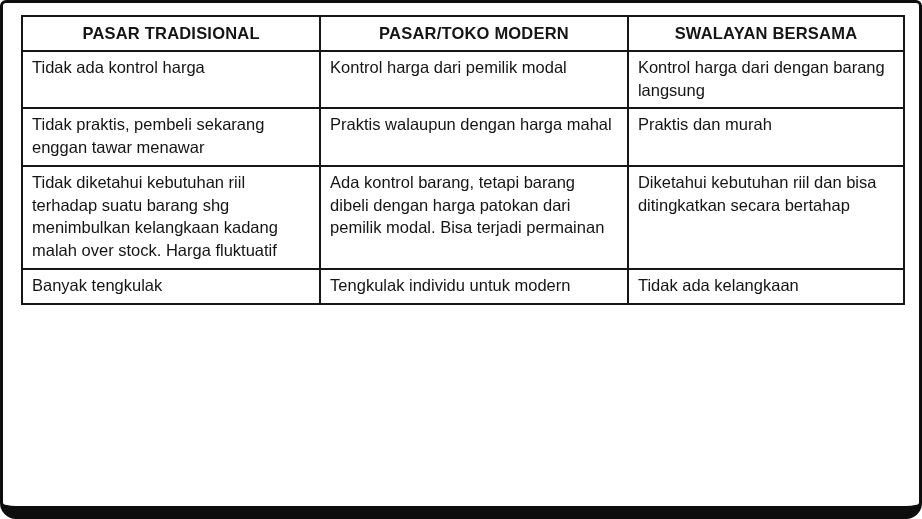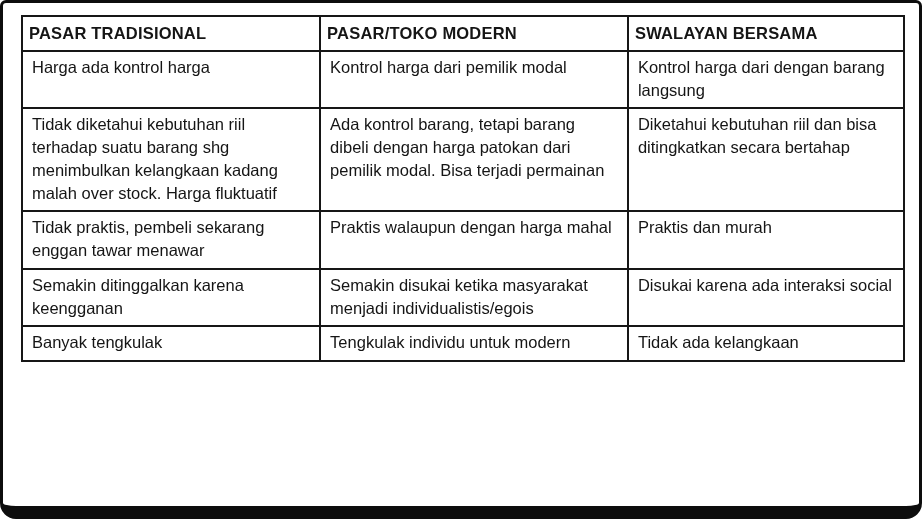--- a/index.html
+++ b/index.html
@@ -40,21 +40,21 @@
   table.comparison td {
     border: 2px solid #161616;
     vertical-align: top;
     padding: 4px 9px 6px 9px;
     font-size: 16.5px;
     line-height: 1.38;
     word-wrap: break-word;
   }
 
   table.comparison th {
-    text-align: left;
+    text-align: center;
     font-weight: bold;
     font-size: 16.5px;
     padding: 5px 6px;
     letter-spacing: 0.2px;
   }
 
   table.comparison td {
     text-align: left;
     font-weight: normal;
   }
@@ -72,38 +72,33 @@
       </colgroup>
       <thead>
         <tr>
           <th>PASAR TRADISIONAL</th>
           <th>PASAR/TOKO MODERN</th>
           <th>SWALAYAN BERSAMA</th>
         </tr>
       </thead>
       <tbody id="table-body">
           <tr>
-            <td>Harga ada kontrol harga</td>
+            <td>Tidak ada kontrol harga</td>
             <td>Kontrol harga dari pemilik modal</td>
             <td>Kontrol harga dari dengan barang langsung</td>
-          </tr>
-          <tr>
-            <td>Tidak diketahui kebutuhan riil terhadap suatu barang shg menimbulkan kelangkaan kadang malah over stock. Harga fluktuatif</td>
-            <td>Ada kontrol barang, tetapi barang dibeli dengan harga patokan dari pemilik modal. Bisa terjadi permainan</td>
-            <td>Diketahui kebutuhan riil dan bisa ditingkatkan secara bertahap</td>
           </tr>
           <tr>
             <td>Tidak praktis, pembeli sekarang enggan tawar menawar</td>
             <td>Praktis walaupun dengan harga mahal</td>
             <td>Praktis dan murah</td>
           </tr>
           <tr>
-            <td>Semakin ditinggalkan karena keengganan</td>
-            <td>Semakin disukai ketika masyarakat menjadi individualistis/egois</td>
-            <td>Disukai karena ada interaksi social</td>
+            <td>Tidak diketahui kebutuhan riil terhadap suatu barang shg menimbulkan kelangkaan kadang malah over stock. Harga fluktuatif</td>
+            <td>Ada kontrol barang, tetapi barang dibeli dengan harga patokan dari pemilik modal. Bisa terjadi permainan</td>
+            <td>Diketahui kebutuhan riil dan bisa ditingkatkan secara bertahap</td>
           </tr>
           <tr>
             <td>Banyak tengkulak</td>
             <td>Tengkulak individu untuk modern</td>
             <td>Tidak ada kelangkaan</td>
           </tr>
         </tbody>
     </table>
   </div>
 </div>

